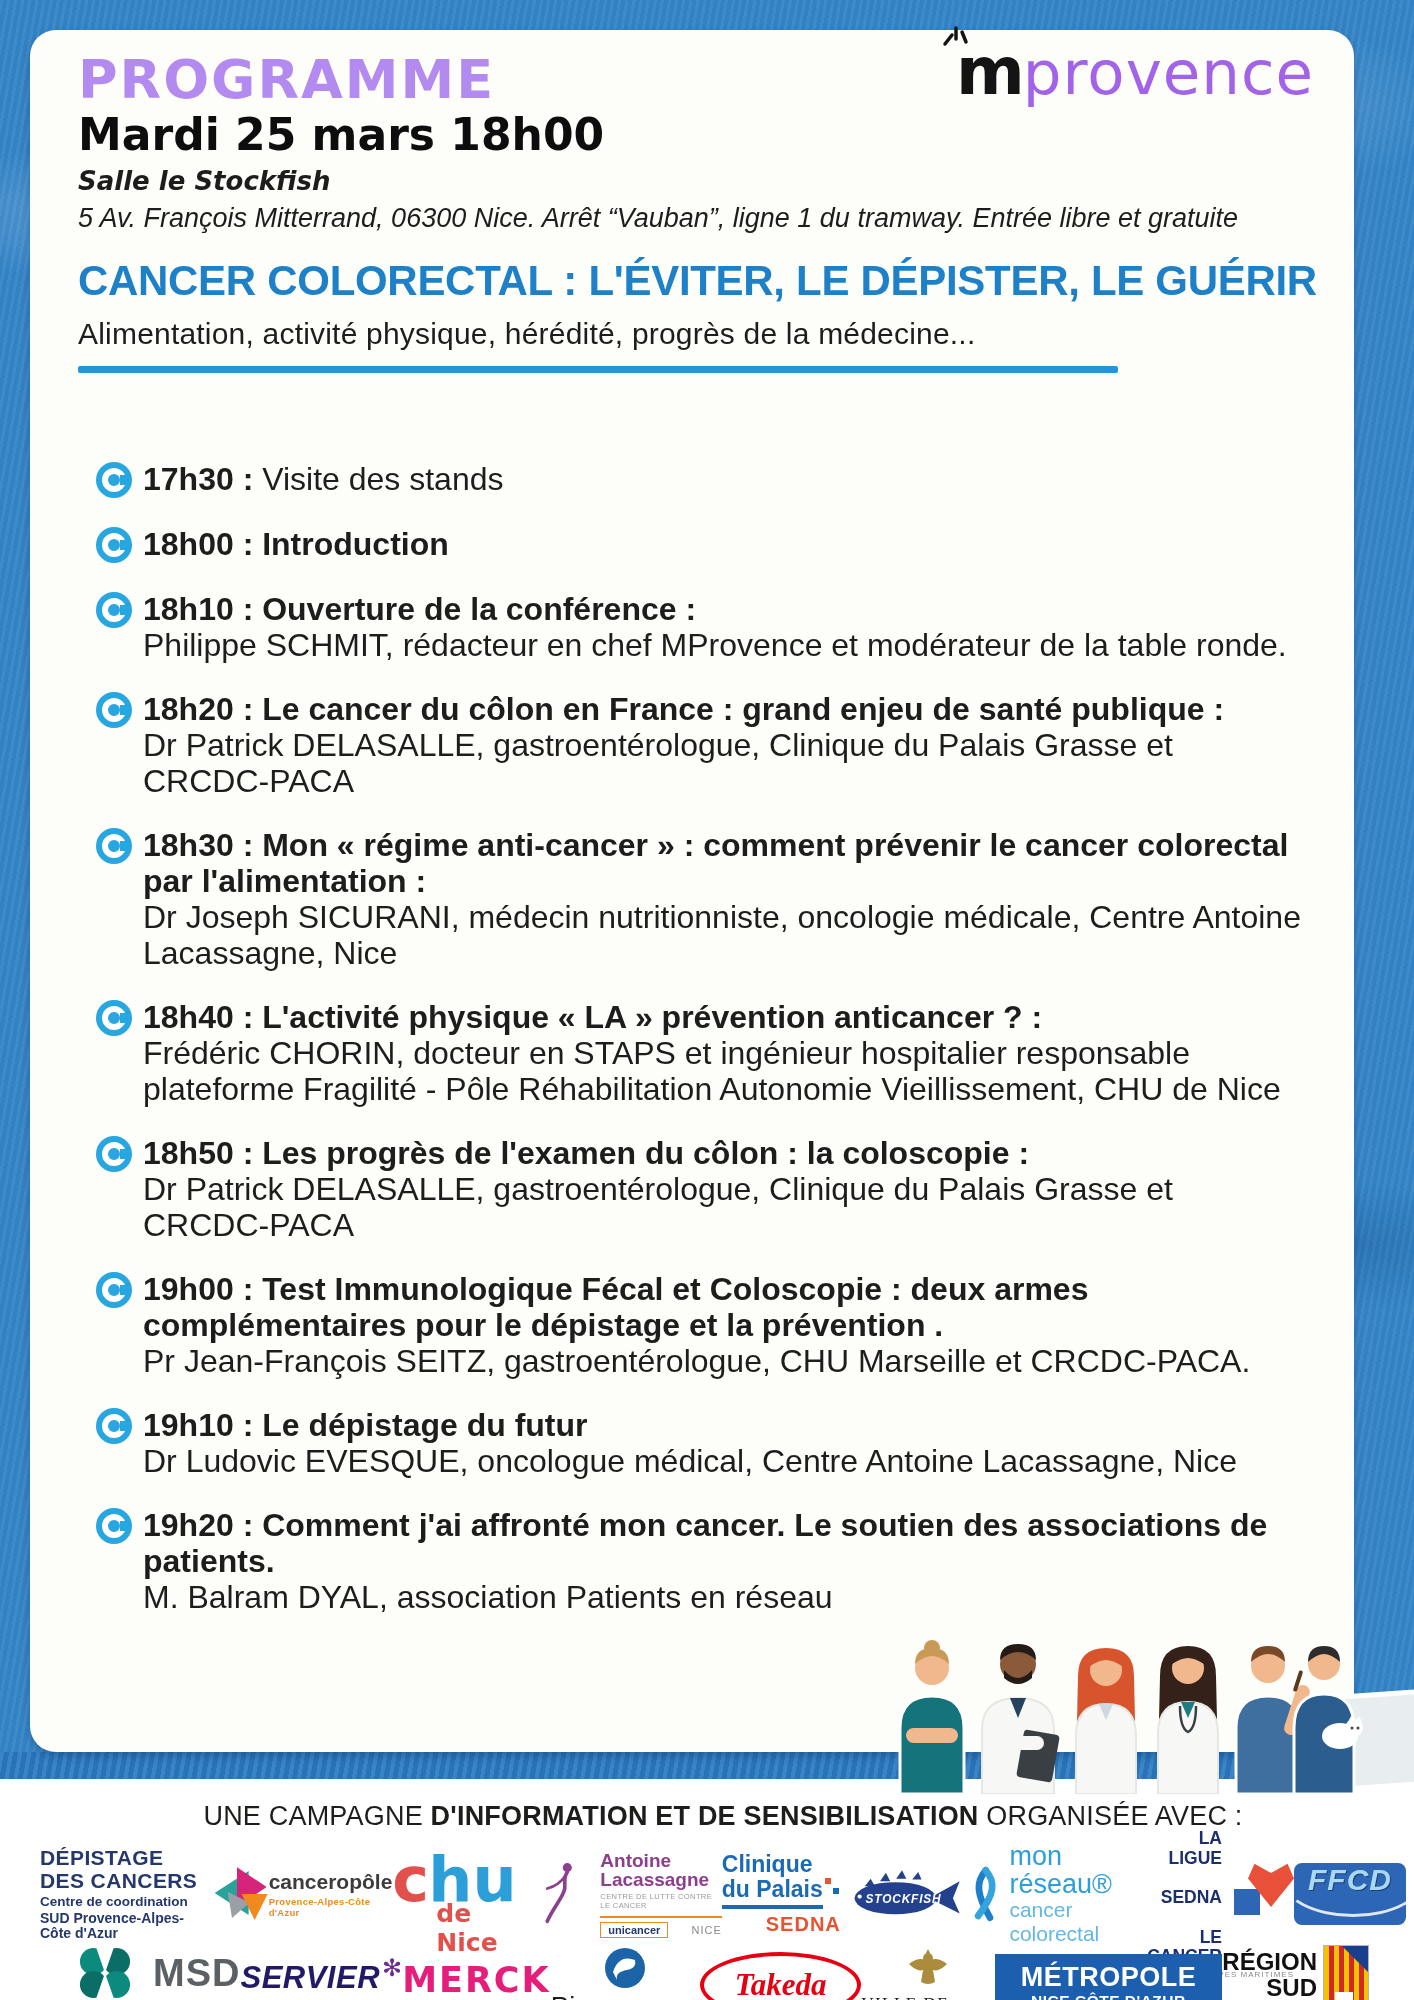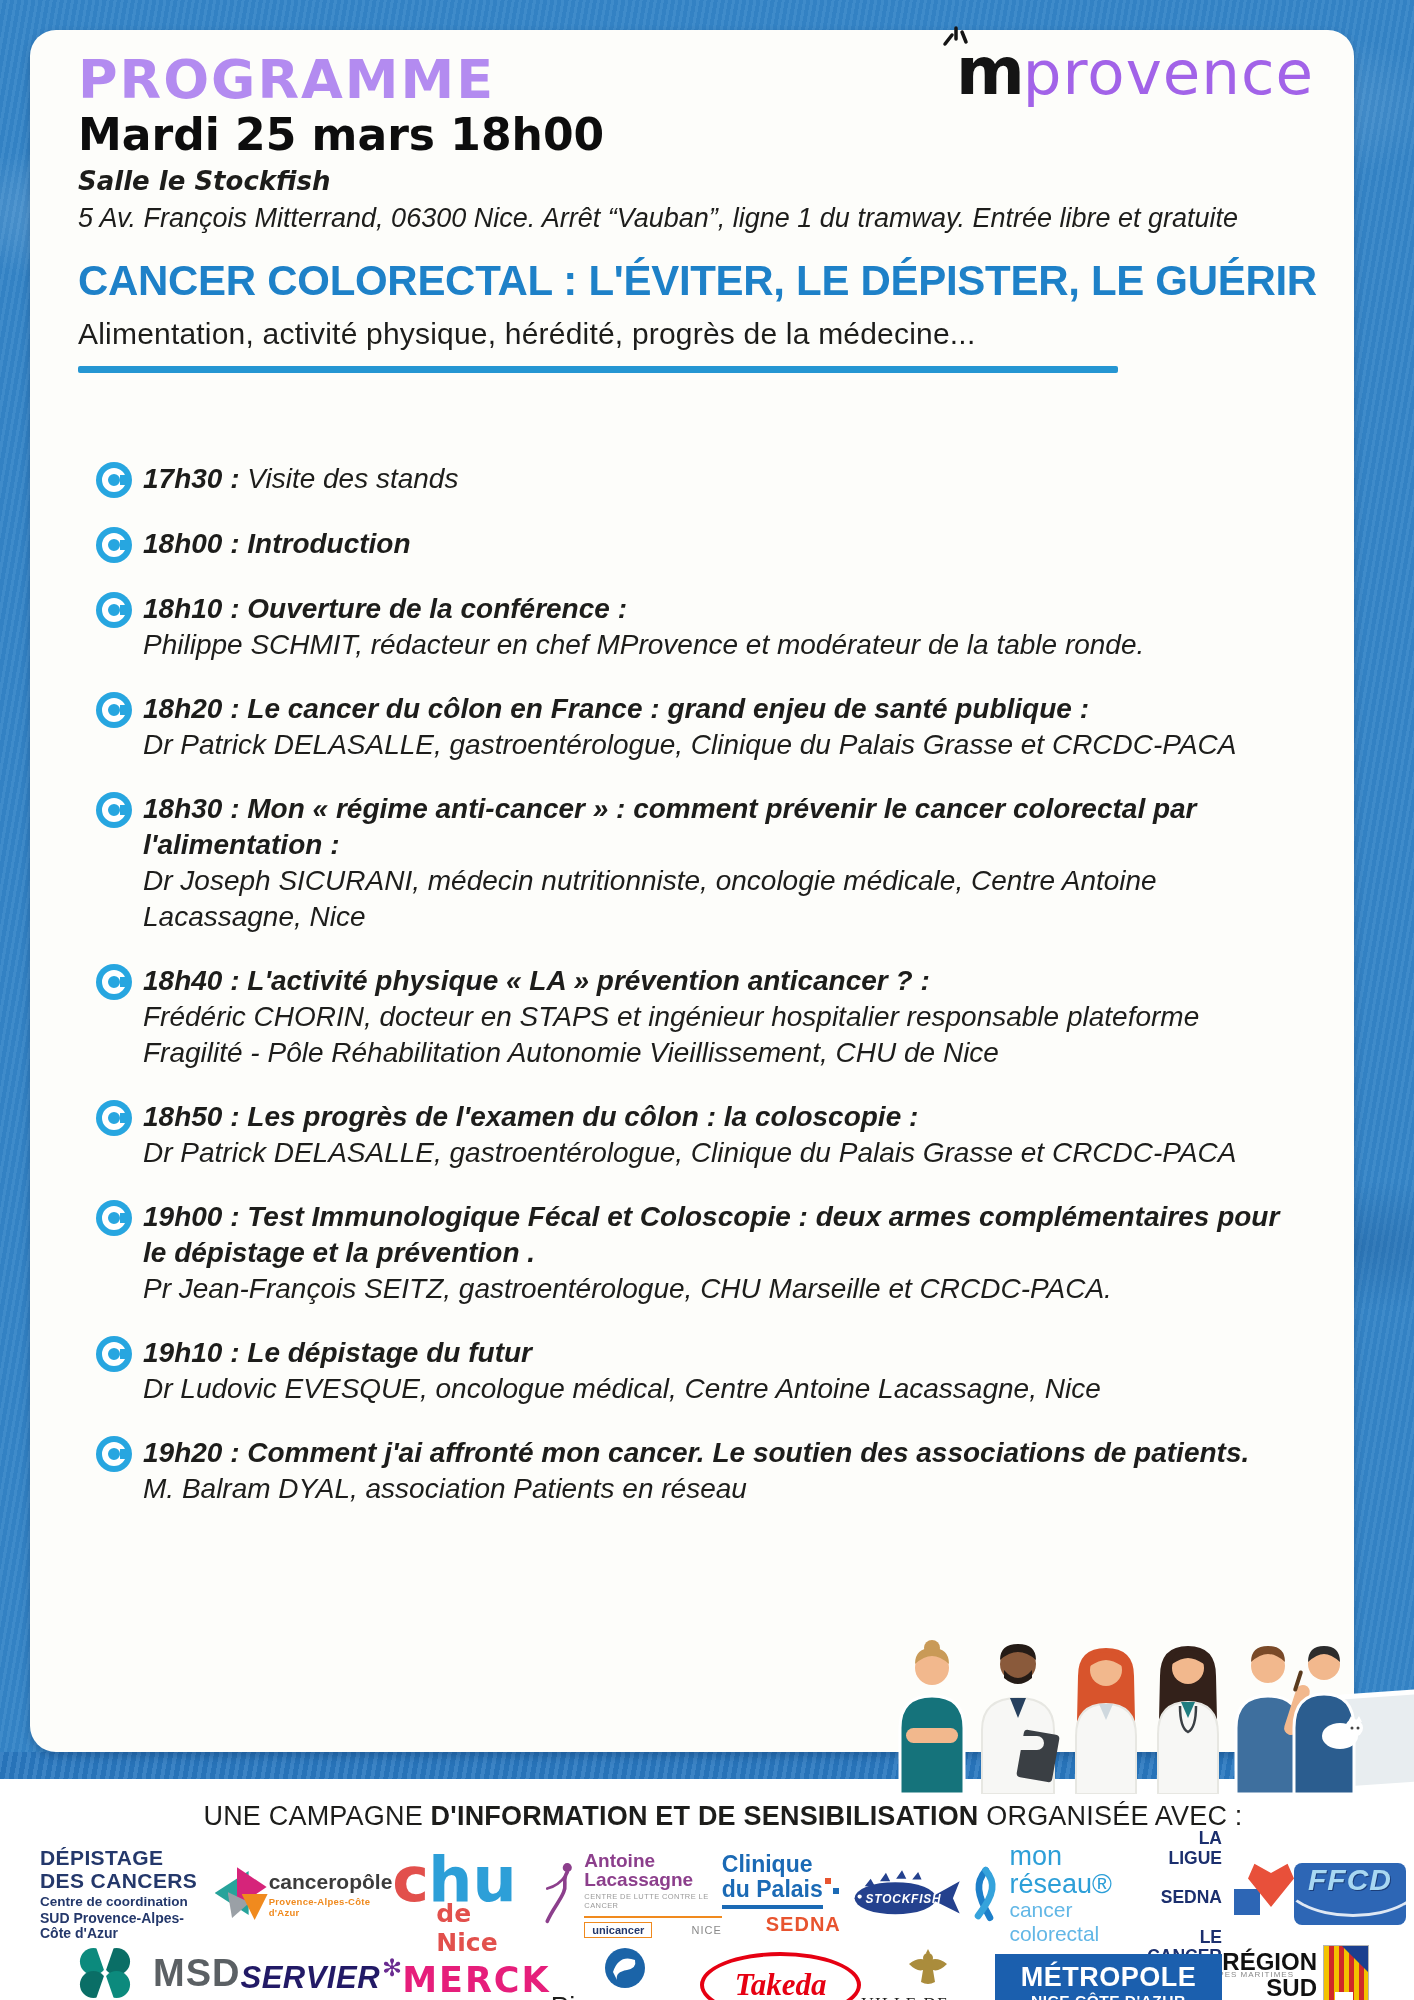--- a/index.html
+++ b/index.html
@@ -76,21 +76,21 @@
     flex:0 0 36px; width:36px; height:36px; border-radius:50%;
     background:#27a6e0; position:relative; margin-top:1px;
   }
   .clock::before {
     content:""; position:absolute; inset:6px; border:6px solid #fff; border-radius:50%;
   }
   .clock::after {
     content:""; position:absolute; right:1px; top:13px; width:11px; height:10px;
     background:#27a6e0;
   }
-  .txt { max-width:1205px; font-size:28px; line-height:36px;font-style:italic; }
+  .txt { max-width:1205px; font-size:32px; line-height:36px; }
   .t { font-weight:700; }
   .ttl { font-weight:700; }
   .ttl.light { font-weight:400; }
   .det { font-weight:400; }
 
   
   .team { position:absolute; left:872px; top:1636px; width:558px; height:158px; z-index:9; }
 
   
   .footer { position:absolute; left:16px; top:1779px; width:1414px; height:221px; background:#fff; z-index:3;border-radius:8px; }
@@ -113,21 +113,21 @@
   .tri .t3 { left:27px; top:27px; width:26px; height:26px; background:#f08a1e; clip-path:polygon(0 0,100% 0,50% 100%); }
   .tri .t4 { left:13px; top:25px; width:22px; height:26px; background:#9aa0a6; clip-path:polygon(0 0,100% 40%,20% 100%); }
   .lg-canc .nm { font-size:21px; color:#3c3c3c; font-weight:600; line-height:1; display:block; }
   .lg-canc .sb { font-size:9.5px; color:#f08a1e; font-weight:700; margin-top:4px; letter-spacing:.3px; display:block; }
 
   .lg-chu { position:relative; width:148px; height:86px; flex:0 0 148px; font-family:"DejaVu Sans",sans-serif; }
   .lg-chu .c  { position:absolute; left:0; top:-8px; font-size:62px; font-weight:700; color:#e2504c; }
   .lg-chu .hu { position:absolute; left:36px; top:-8px; font-size:62px; font-weight:700; color:#2d9fd8; }
   .lg-chu .dn { position:absolute; left:44px; top:48px; font-size:25px; font-weight:700; color:#e2504c; }
 
-  .lg-lac { display:flex; align-items:center; gap:4px; width:214px; }
+  .lg-lac { display:flex; align-items:center; gap:20px; width:214px; }
   .lg-lac .col { flex:1; }
   .lg-lac .nm { font-size:19px; color:#8c3f8c; font-weight:600; line-height:1; display:block; }
   .lg-lac .sb { font-size:7.5px; color:#9a9a9a; letter-spacing:.4px; margin-top:3px; display:block; }
   .lg-lac .urow { display:flex; align-items:center; margin-top:6px; border-top:2px solid #f08a1e; padding-top:4px; }
   .uni { border:1.5px solid #f08a1e; color:#24386b; font-weight:700; font-size:11px; padding:1px 7px; }
   .nicec { margin-left:auto; font-size:11px; color:#8a8a8a; letter-spacing:1px; }
 
   .lg-clin { width:134px; position:relative; }
   .lg-clin .a { font-size:23px; font-weight:700; color:#1b6ab5; line-height:1.05; display:block; }
   .lg-clin .b { font-size:23px; font-weight:700; color:#1b6ab5; border-bottom:4px solid #1b6ab5; display:inline-block; padding-bottom:2px; }

